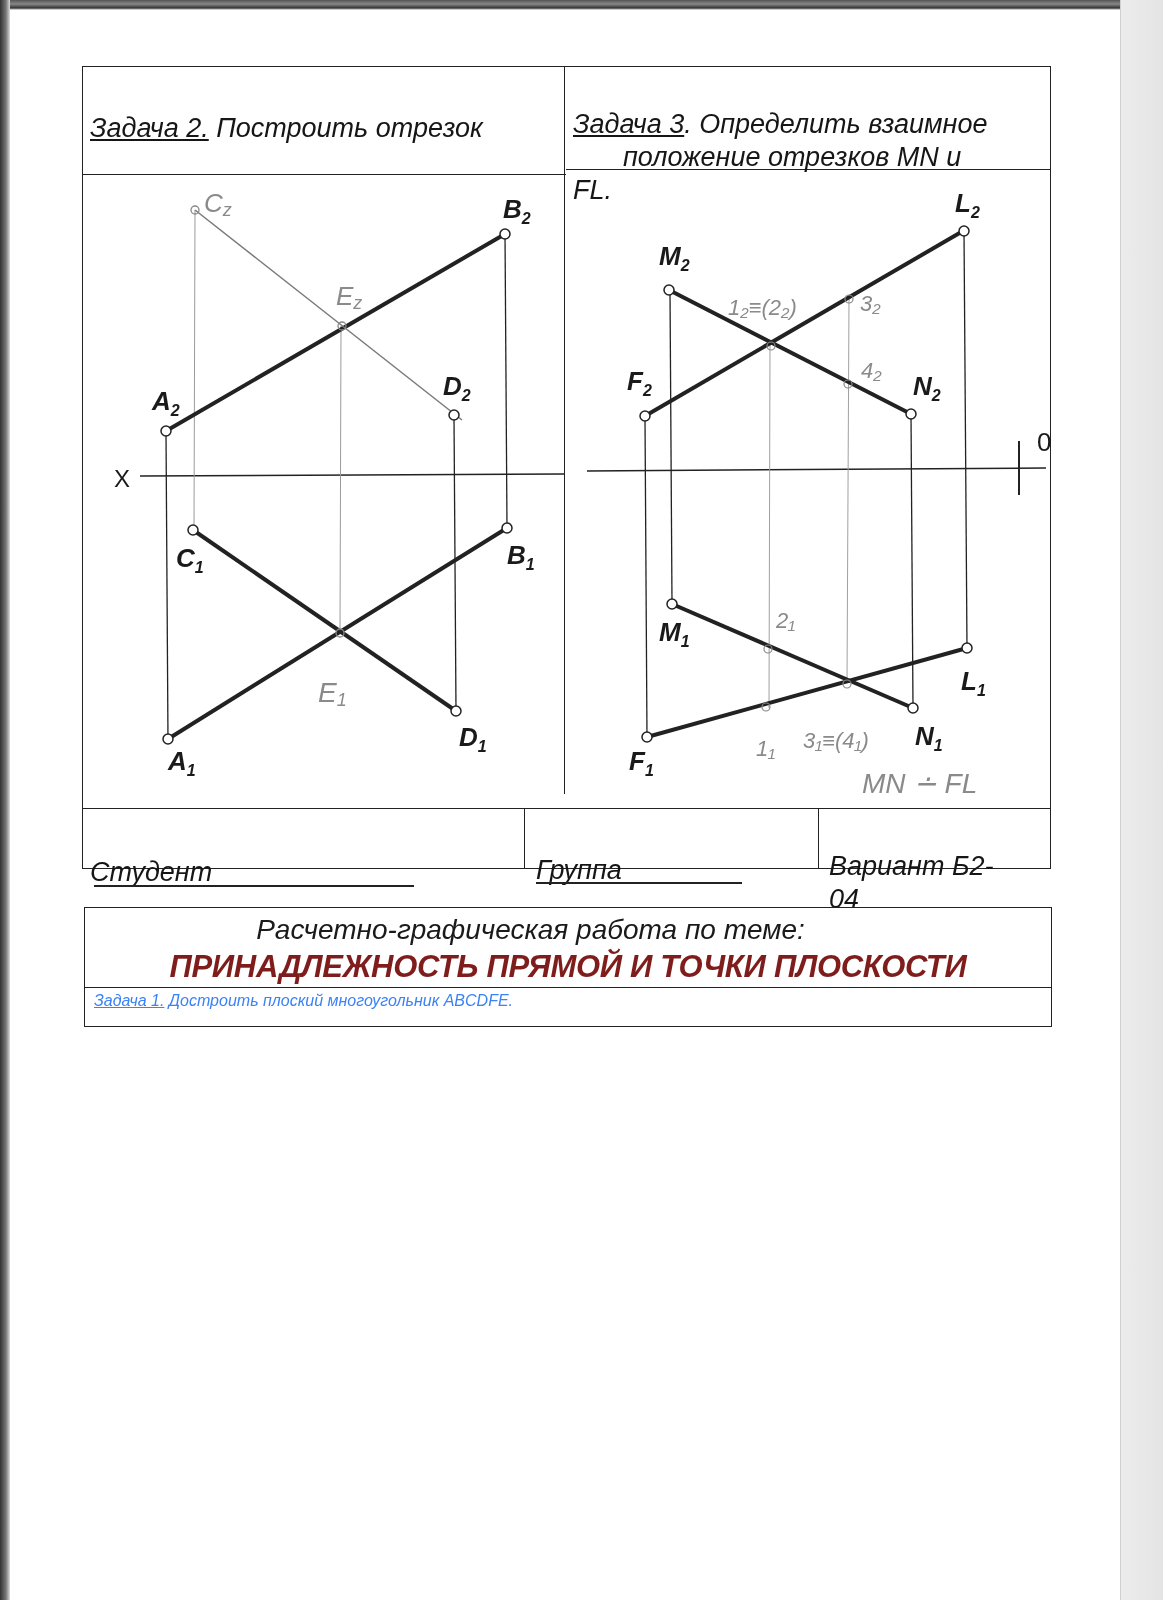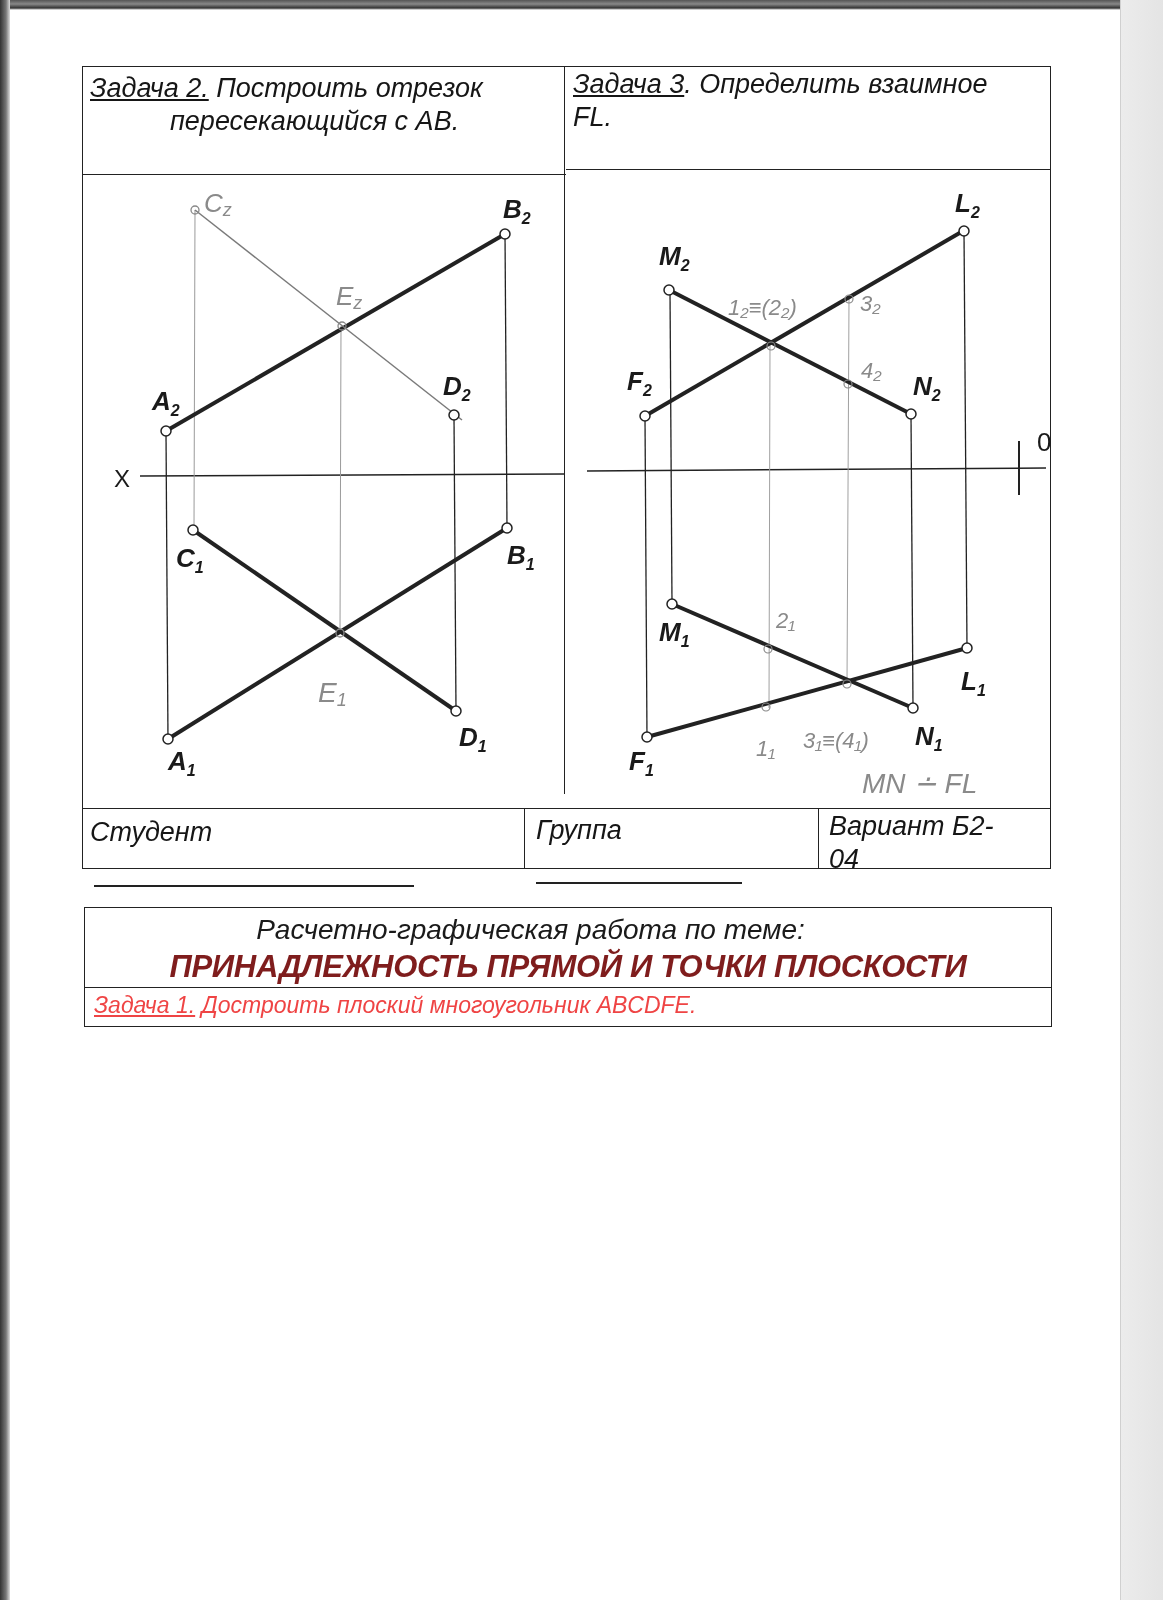--- a/index.html
+++ b/index.html
@@ -19,21 +19,21 @@
   }
   .scan-right {
     position: absolute; left: 1120px; top: 0; width: 43px; height: 1600px;
     background: linear-gradient(90deg, #ececec 0%, #e4e4e4 100%);
     border-left: 1px solid #d0d0d0;
   }
   .abs { position: absolute; }
   .box { position: absolute; border: 1.5px solid #222; box-sizing: border-box; }
   .hline { position: absolute; height: 0; border-top: 1.5px solid #222; }
   .vline { position: absolute; width: 0; border-left: 1.5px solid #222; }
-  .task-text { font-size: 27px; line-height: 33px; font-style: italic; color: #161616; }
+  .task-text { font-size: 27px; line-height: 33px; font-style: italic; color: #161616; margin-top: 40px; }
   .u { text-decoration: underline; }
   .sig-line { position: absolute; height: 0; border-top: 2px solid #222; }
   svg text.lbl { font-family: "Liberation Sans", sans-serif; font-style: italic; font-weight: bold; fill: #1a1a1a; }
   svg text.pencil { font-family: "Liberation Sans", sans-serif; font-style: italic; fill: #8a8a8a; }
   svg text.plain { font-family: "Liberation Sans", sans-serif; fill: #1a1a1a; }
 </style>
 </head>
 <body>
 
 <div class="scan-top"></div>
@@ -41,25 +41,25 @@
 <div class="scan-right"></div>
 
 <div class="box" style="left:82px; top:66px; width:969px; height:803px;"></div>
 
 <div class="hline" style="left:82px; top:174px; width:484px;"></div>
 <div class="hline" style="left:566px; top:169px; width:484px;"></div>
 <div class="vline" style="left:564px; top:66px; height:728px;"></div>
 
 <div class="abs task-text" style="left:90px; top:72px; width:470px;">
   <div><span class="u">Задача 2.</span><span> Построить отрезок</span></div>
-  <div style="padding-left:80px;">пересекающийся с AB.</div>
 </div>
 
 <div class="abs task-text" style="left:573px; top:68px; width:475px;">
   <div><span class="u">Задача 3</span><span>. Определить взаимное</span></div>
+  <div style="padding-left:50px;">положение отрезков MN и</div>
   <div>FL.</div>
 </div>
 
 <svg class="abs" style="left:0; top:0;" width="1163" height="900" viewBox="0 0 1163 900">
 
   <line x1="140" y1="476" x2="565" y2="474" stroke="#222" stroke-width="1.5"></line>
   <text class="plain" x="114" y="487" font-size="24">X</text>
 
   <line x1="166" y1="432" x2="168" y2="740" stroke="#222" stroke-width="1.3"></line>
   <line x1="505" y1="233" x2="507" y2="528" stroke="#222" stroke-width="1.3"></line>
@@ -172,15 +172,15 @@
   <div>Вариант Б2-</div>
   <div>04</div>
 </div>
 
 <div class="box" style="left:84px; top:907px; width:968px; height:120px;"></div>
 <div class="hline" style="left:84px; top:987px; width:968px;"></div>
 
 <div class="abs" style="left:84px; top:914px; width:893px; text-align:center; font-size:28px; font-style:italic; color:#1a1a1a;">Расчетно-графическая работа по теме:</div>
 <div class="abs" style="left:84px; top:949px; width:968px; text-align:center; font-size:31px; font-weight:bold; font-style:italic; color:#7f1d1d; letter-spacing:-0.3px;">ПРИНАДЛЕЖНОСТЬ ПРЯМОЙ И ТОЧКИ ПЛОСКОСТИ</div>
 
-<div class="abs" style="left:94px; top:992px; font-size:23px; font-style:italic; color:#ef4444;">
+<div class="abs" style="left:94px; top:992px; font-size:16px; font-style:italic; color:#3b82f6;">
   <span class="u">Задача 1.</span><span> Достроить плоский многоугольник ABCDFE.</span>
 </div>
 
 </body></html>

